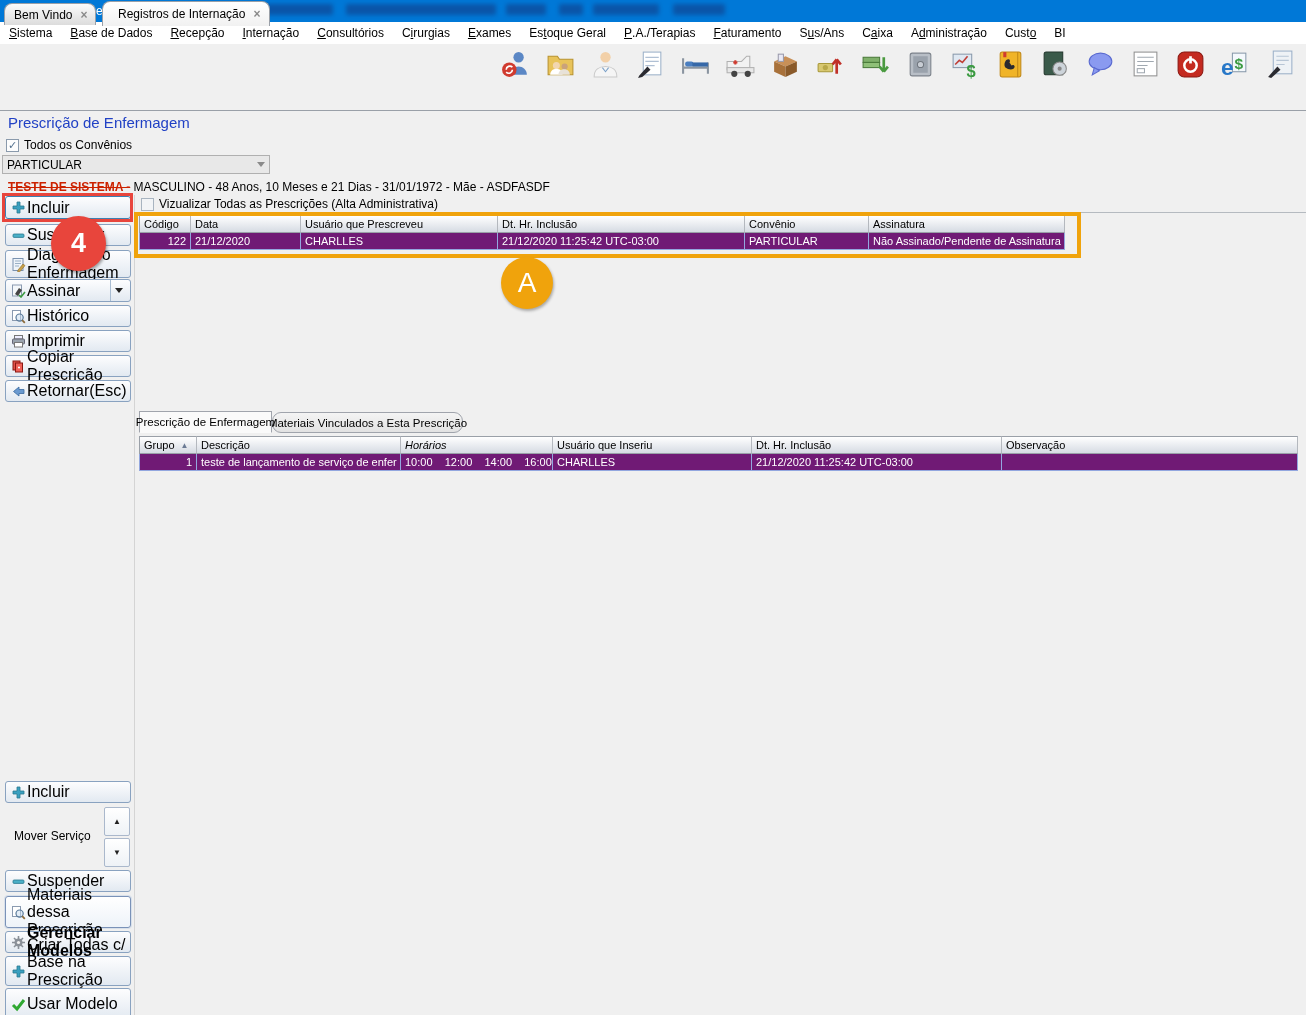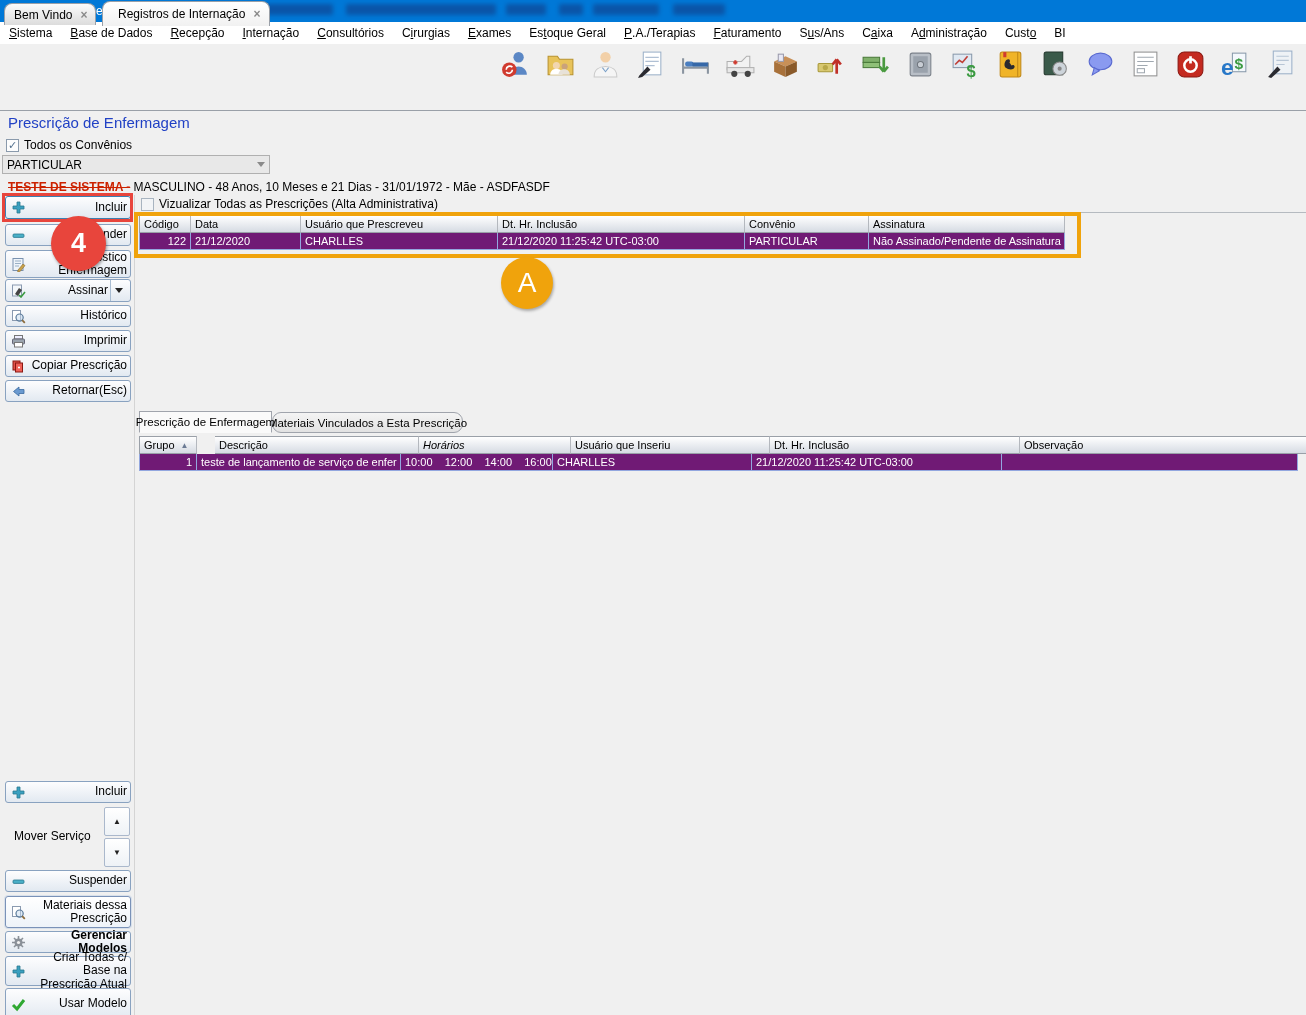--- a/index.html
+++ b/index.html
@@ -53,21 +53,21 @@
   .t-cell{box-sizing:border-box;height:17px;background:#701a75;color:#fff;border-right:1px solid #93a7df;
           border-bottom:1px solid #93a7df;display:flex;align-items:center;padding:0 4px;font-size:11px;
           white-space:pre;overflow:hidden;}
   .t-cell:first-child{border-left:1px solid #93a7df;}
   .t-cell.num{justify-content:flex-end;}
   
   .sbtn{position:absolute;left:5px;width:126px;box-sizing:border-box;border:1px solid #89a2c0;border-radius:3px;
         background:linear-gradient(#fdfdfe,#e2e9f1);display:flex;align-items:center;padding:0 3px;cursor:default;}
   .sbtn .ic{width:18px;flex:0 0 auto;display:flex;align-items:center;justify-content:center;}
   .sbtn .ic svg{width:15px;height:15px;}
-  .sbtn .lbl{flex:1;text-align:right;font-size:12px;line-height:1.1;}
+  .sbtn .lbl{flex:1;text-align:left;font-size:16px;line-height:1.1;}
   .sbtn .dropseg{width:16px;align-self:stretch;border-left:1px solid #a8bcd2;display:flex;align-items:center;justify-content:center;margin-left:2px;}
   .sbtn .dropseg .dar{width:0;height:0;border-left:4px solid transparent;border-right:4px solid transparent;border-top:5px solid #222;}
   .sbtn.focused{border-color:#3c7fb1;}
   .sbtn.toggled{background:linear-gradient(#ffffff,#eef3f9);border-color:#7a92b8;box-shadow:0 0 0 1px #d8e0ea;}
   .plainlbl{position:absolute;font-size:12px;}
   .spinbtn{position:absolute;width:26px;height:29px;box-sizing:border-box;border:1px solid #aab8cc;border-radius:2px;
            background:linear-gradient(#ffffff,#eef2f6);display:flex;align-items:center;justify-content:center;}
   .spinbtn .tri{font-size:8px;color:#222;line-height:1;}
   
   .d-tab{position:absolute;top:411px;height:22px;box-sizing:border-box;border:1px solid #a0a4ac;
@@ -375,21 +375,21 @@
   <div class="d-tab inactive" style="left:272px;width:191px;border-radius:9px;">
     <span>Materiais Vinculados a Esta Prescrição</span>
   </div>
 
   <div class="mtable" style="left:139px;top:436px;" id="detailTable">
       <div class="t-head">
         <div class="t-hcell" style="width: 58px;">
           <span>Grupo</span>
           <span class="sort">▲</span>
         </div>
-        <div class="t-hcell" style="width: 204px; margin-left: 18px;">
+        <div class="t-hcell" style="width: 204px;">
           <span>Descrição</span>
         </div>
         <div class="t-hcell" style="width: 152px; font-style: italic;">
           <span>Horários</span>
         </div>
         <div class="t-hcell" style="width: 199px;">
           <span>Usuário que Inseriu</span>
         </div>
         <div class="t-hcell" style="width: 250px;">
           <span>Dt. Hr. Inclusão</span>

